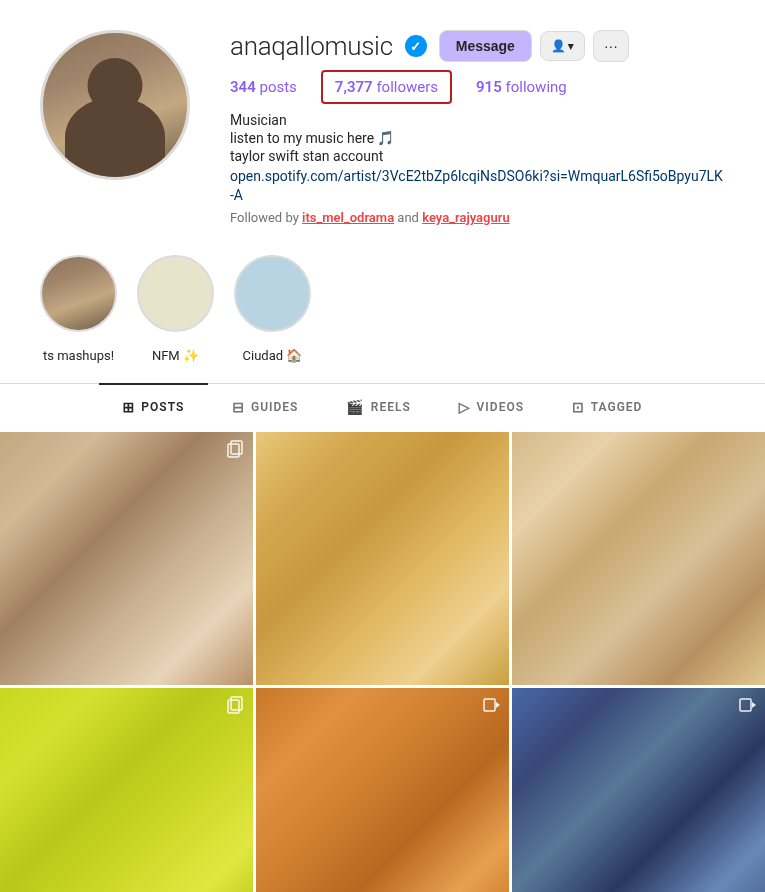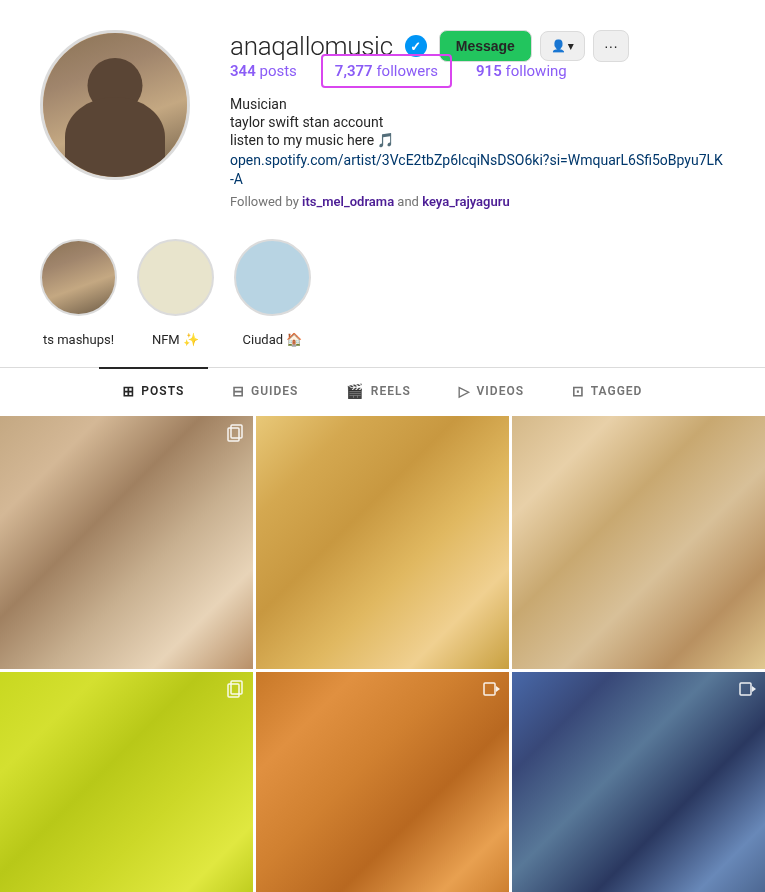--- a/index.html
+++ b/index.html
@@ -66,20 +66,21 @@
     }
 
     .profile-info {
       flex: 1;
     }
 
     .username-row {
       display: flex;
       align-items: center;
       gap: 12px;
+      margin-bottom: 16px;
       flex-wrap: wrap;
     }
 
     .username {
       font-size: 26px;
       font-weight: 300;
       letter-spacing: -0.3px;
     }
 
     .verified-icon {
@@ -101,21 +102,21 @@
     }
 
     .action-buttons {
       display: flex;
       gap: 8px;
       align-items: center;
     }
 
     .btn-message {
       padding: 7px 16px;
-      background: #22c55e;
+      background: #c4b5fd;
       border: 1px solid #dbdbdb;
       border-radius: 8px;
       font-size: 14px;
       font-weight: 600;
       cursor: pointer;
       color: #262626;
     }
 
     .btn-follow-dropdown {
       padding: 7px 10px;
@@ -149,21 +150,21 @@
     .stat-item {
       font-size: 15px;
       color: #8b5cf6;
     }
 
     .stat-item strong {
       font-weight: 600;
     }
 
     .stat-item.highlighted {
-      border: 2px solid #d946ef;
+      border: 2px solid #b91c1c;
       border-radius: 4px;
       padding: 6px 12px;
       margin: -8px -12px;
     }
 
     .bio-section {
       margin-bottom: 6px;
     }
 
     .bio-name {
@@ -190,22 +191,23 @@
       word-break: break-all;
     }
 
     .followed-by {
       font-size: 13px;
       color: #737373;
       margin-top: 6px;
     }
 
     .followed-by strong {
-      color: #4c1d95;
+      color: #ef4444;
       font-weight: 600;
+      text-decoration: underline;
     }
 
     
     .highlights-section {
       padding: 10px 40px 20px 40px;
       display: flex;
       gap: 20px;
     }
 
     .highlight-item {
@@ -369,22 +371,22 @@
         <span>followers</span>
       </div>
       <div class="stat-item">
         <strong>915</strong>
         <span>following</span>
       </div>
     </div>
 
     <div class="bio-section">
       <div class="bio-title">Musician</div>
+      <div class="bio-line">listen to my music here 🎵</div>
       <div class="bio-line">taylor swift stan account</div>
-      <div class="bio-line">listen to my music here 🎵</div>
       <a class="bio-link" href="#">open.spotify.com/artist/3VcE2tbZp6lcqiNsDSO6ki?si=WmquarL6Sfi5oBpyu7LK-A</a>
     </div>
 
     <div class="followed-by">
       <span>Followed by </span><strong>its_mel_odrama</strong><span> and </span><strong>keya_rajyaguru</strong>
     </div>
   </div>
 </div>
 
 <div class="highlights-section">

